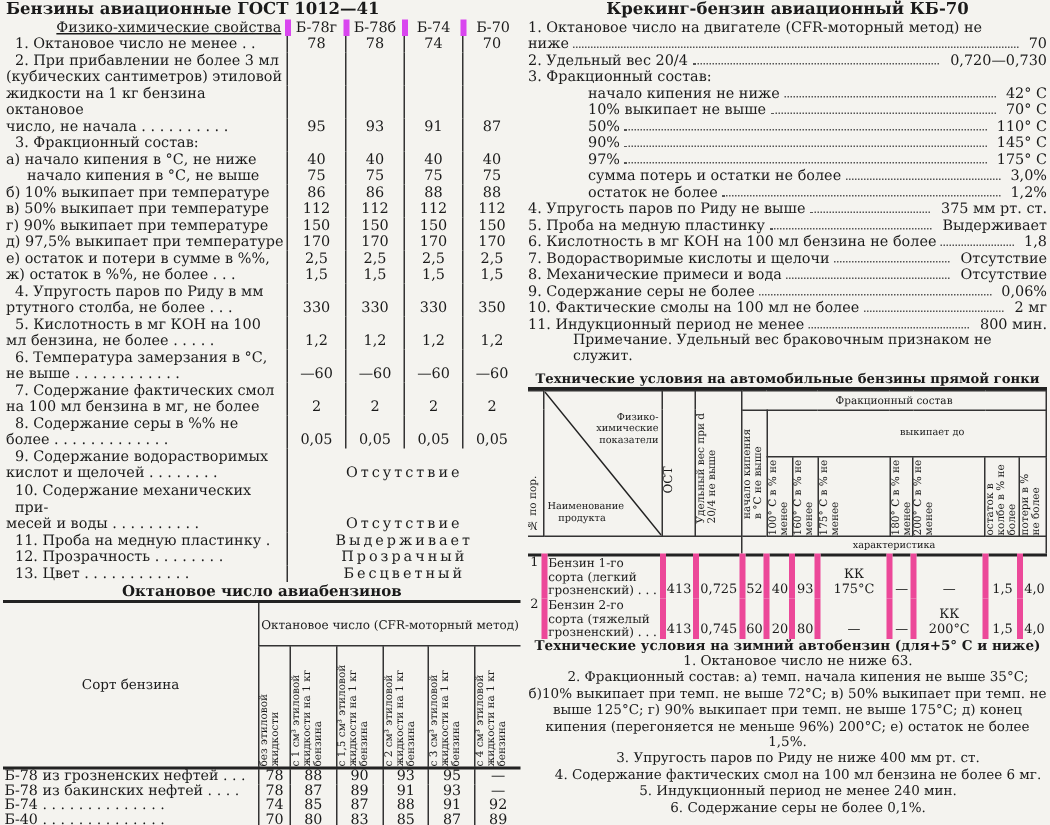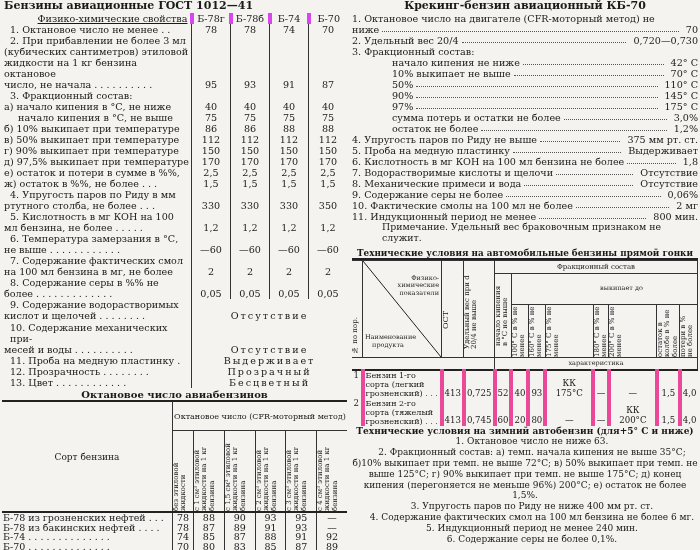--- a/index.html
+++ b/index.html
@@ -301,21 +301,21 @@
         <tr>
           <td class="name">Б-74 . . . . . . . . . . . . . .</td>
           <td>74</td>
           <td>85</td>
           <td>87</td>
           <td>88</td>
           <td>91</td>
           <td>92</td>
         </tr>
         <tr>
-          <td class="name">Б-70 . . . . . . . . . . . . . .</td>
+          <td class="name">Б-40 . . . . . . . . . . . . . .</td>
           <td>70</td>
           <td>80</td>
           <td>83</td>
           <td>85</td>
           <td>87</td>
           <td>89</td>
         </tr>
         <tr>
           <td class="name">Б 59 . . . . . . . . . . . . . .</td>
           <td>59</td>

